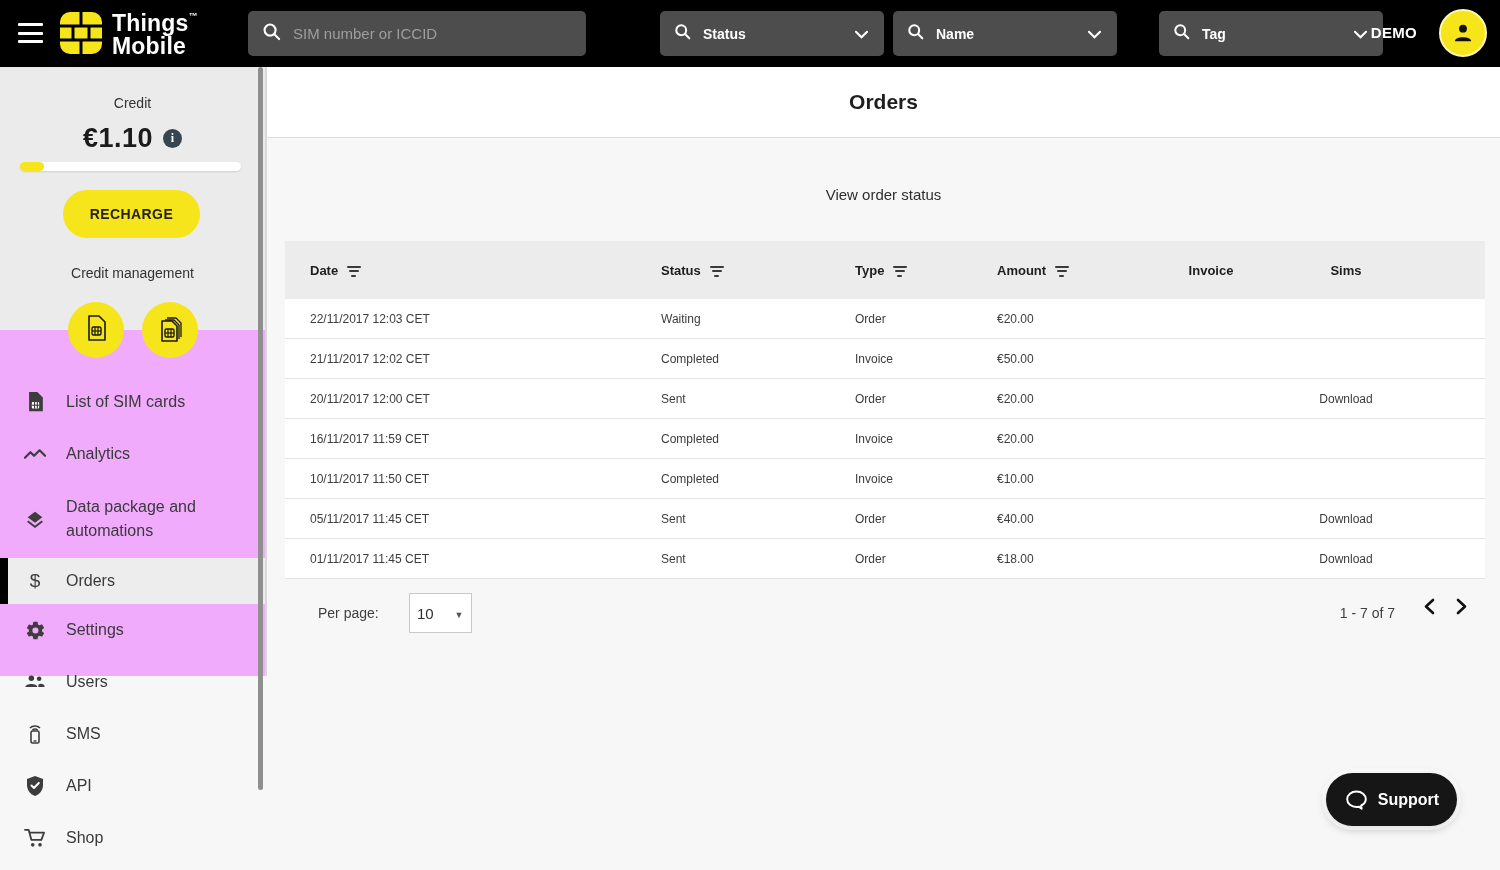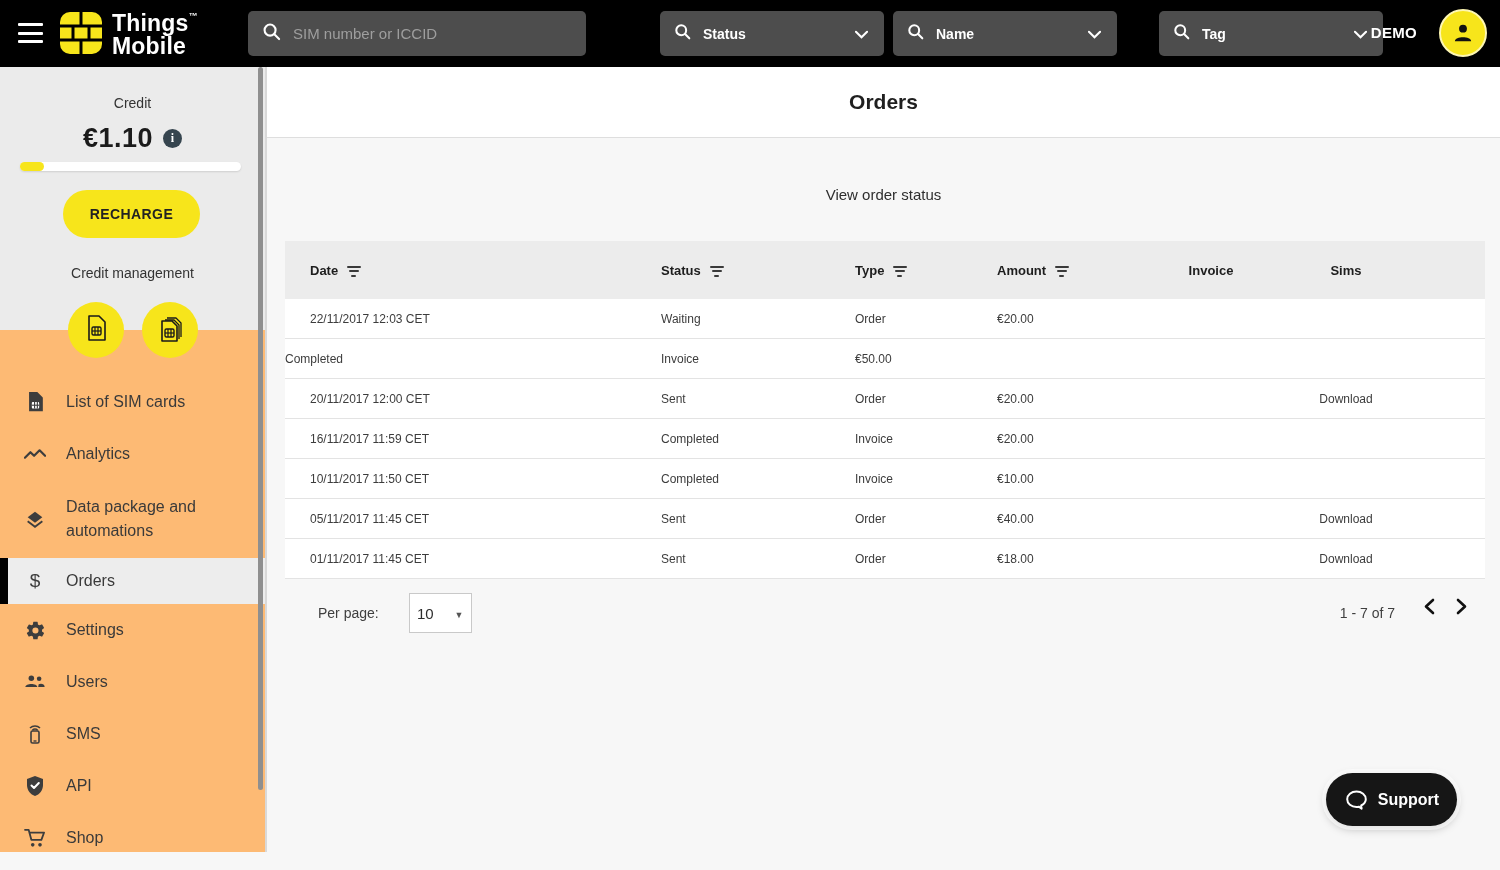--- a/index.html
+++ b/index.html
@@ -21,21 +21,21 @@
   .tb-filter { cursor:pointer; }
   .tb-filter .flabel { font-size:14px; font-weight:bold; }
   .tb-filter .chev { margin-left:auto; margin-right:16px; }
   .tb-f1 { left:660px; width:224px; }
   .tb-f2 { left:893px; width:224px; }
   .tb-f3 { left:1159px; width:224px; }
   .tb-demo { position:absolute; right:83px; top:24px; color:#fff; font-size:15px; font-weight:bold; letter-spacing:.3px; }
   .avatar { position:absolute; right:13px; top:9px; width:48px; height:48px; border-radius:50%; background:#f7e51b; border:2px solid #fdf6b2; display:flex; align-items:center; justify-content:center; cursor:pointer; }
 
   
-  .sidebar { position:absolute; top:67px; left:0; width:267px; height:785px; background:#fdba74; border-right:2px solid #d9d9d9; z-index:20; }
+  .sidebar { position:absolute; top:67px; left:0; width:267px; height:609px; background:#f0abfc; border-right:2px solid #d9d9d9; z-index:20; }
   .sb-scroll { position:absolute; right:2px; top:0; width:5px; height:723px; background:#8f8f8f; border-radius:3px; }
   .credit-panel { position:absolute; top:0; left:0; width:265px; height:263px; background:#ebebeb; }
   .credit-title { text-align:center; padding-top:28px; font-size:14px; color:#333; }
   .credit-row { display:flex; align-items:center; justify-content:center; margin-top:12px; gap:10px; }
   .credit-amount { font-size:27px; font-weight:bold; color:#1b1b1b; letter-spacing:.5px; }
   .info-dot { width:19px; height:19px; border-radius:50%; background:#36454f; color:#fff; font-size:12px; font-weight:bold; display:flex; align-items:center; justify-content:center; font-family:"Liberation Serif",serif; cursor:pointer; }
   .progress { position:absolute; left:20px; top:95px; width:221px; height:9px; background:#fff; border-radius:5px; box-shadow:0 1px 2px rgba(0,0,0,.12); }
   .progress-fill { height:9px; background:#f7e51b; border-radius:5px; }
   .recharge { position:absolute; left:63px; top:123px; width:137px; height:48px; border:none; border-radius:24px; background:#f7e51b; font-weight:bold; font-size:14px; color:#222; letter-spacing:.4px; cursor:pointer; font-family:"Liberation Sans",sans-serif; }
   .credit-mgmt { position:absolute; top:198px; width:265px; text-align:center; font-size:14px; color:#333; }
@@ -361,20 +361,21 @@
         <div class="trow">
         <div class="td c-date">22/11/2017 12:03 CET</div>
         <div class="td">Waiting</div>
         <div class="td">Order</div>
         <div class="td">€20.00</div>
         <div class="td center"></div>
         <div class="td center"></div>
         <div></div>
       </div>
         <div class="trow">
+        <div class="td c-date">21/11/2017 12:02 CET</div>
         <div class="td">Completed</div>
         <div class="td">Invoice</div>
         <div class="td">€50.00</div>
         <div class="td center"></div>
         <div class="td center"></div>
         <div></div>
       </div>
         <div class="trow">
         <div class="td c-date">20/11/2017 12:00 CET</div>
         <div class="td">Sent</div>

